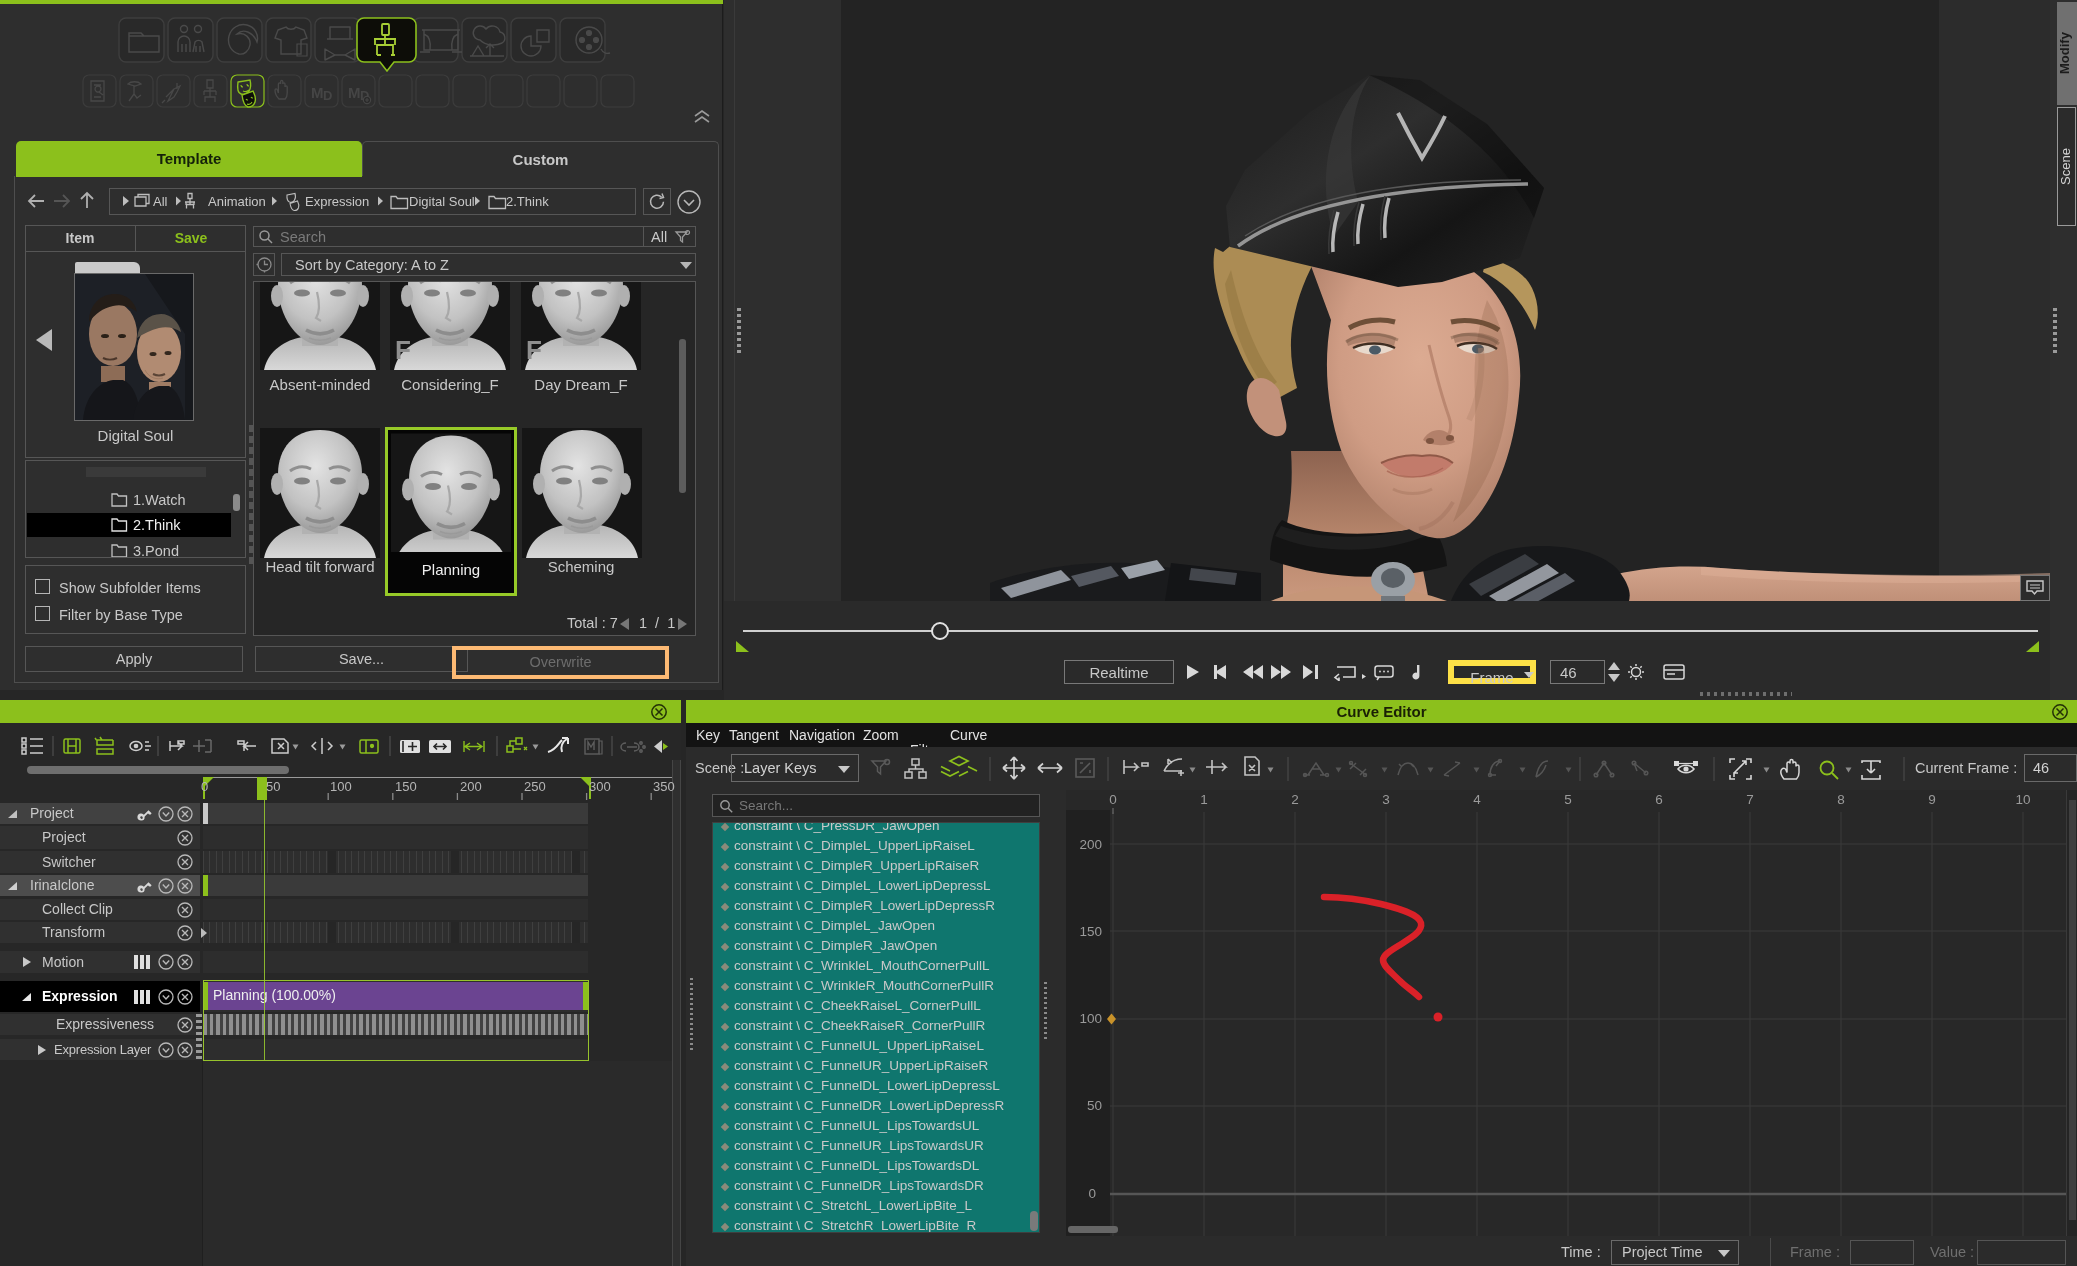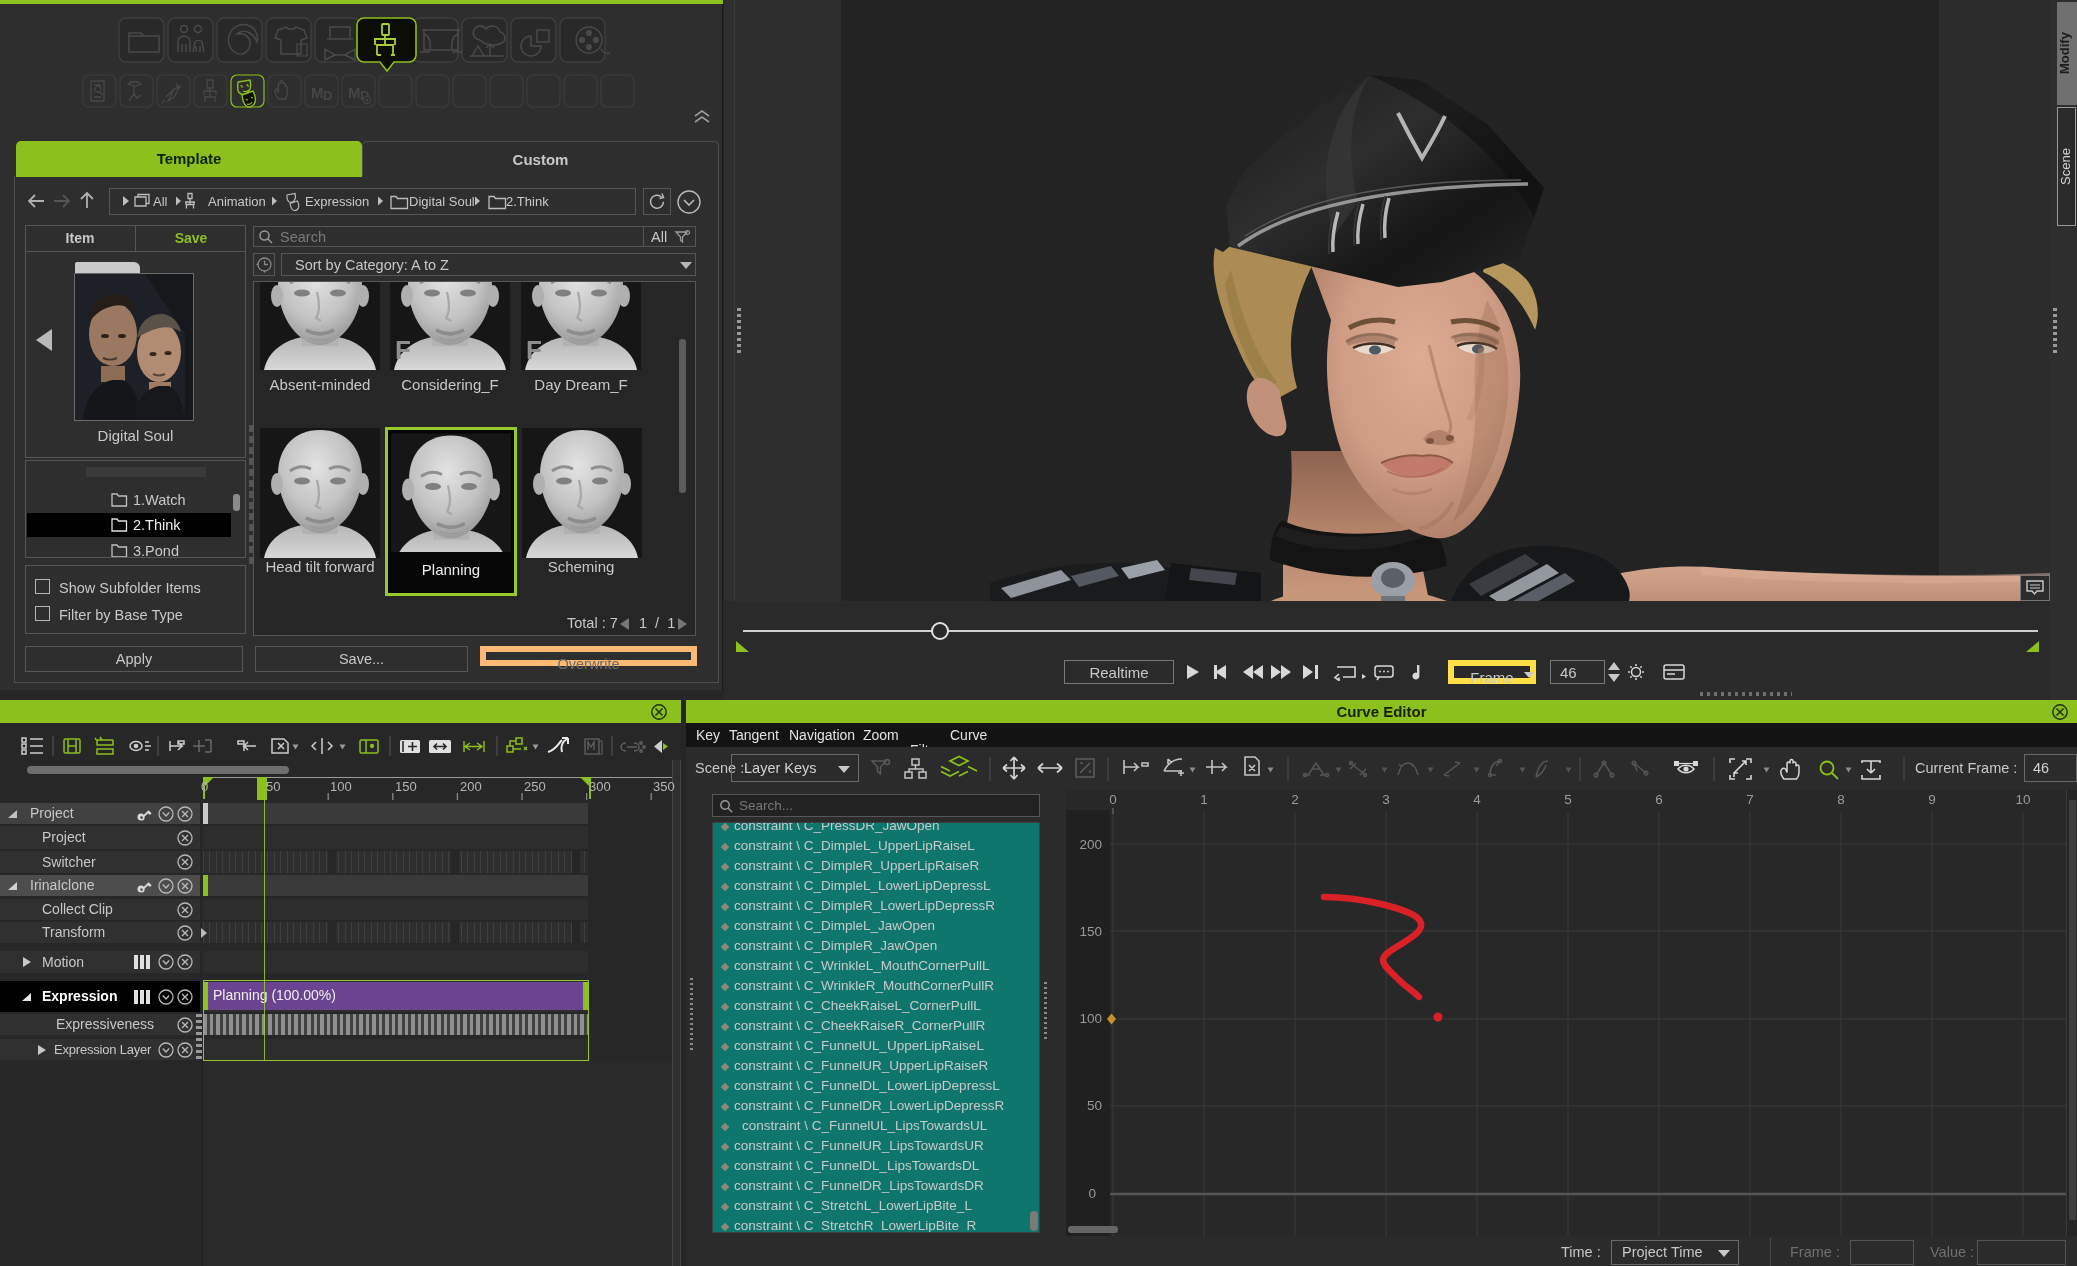--- a/index.html
+++ b/index.html
@@ -263,21 +263,21 @@
       </svg>
 
     <div class="abs" style="left:25px;top:565px;width:221px;height:69px;border:1px solid #565656;"></div>
     <div class="abs" style="left:35px;top:579px;width:15px;height:15px;border:1.5px solid #b5b5b5;"></div>
     <div class="abs txt" style="left:59px;top:580px;font-size:14.5px;">Show Subfolder Items</div>
     <div class="abs" style="left:35px;top:606px;width:15px;height:15px;border:1.5px solid #b5b5b5;"></div>
     <div class="abs txt" style="left:59px;top:607px;font-size:14.5px;">Filter by Base Type</div>
 
     <div class="abs txt" style="left:25px;top:646px;width:218px;height:26px;border:1px solid #565656;text-align:center;line-height:25px;font-size:14.5px;">Apply</div>
     <div class="abs txt" style="left:255px;top:646px;width:213px;height:26px;border:1px solid #565656;text-align:center;line-height:25px;font-size:14.5px;">Save...</div>
-    <div class="abs" style="left:480px;top:646px;width:217px;height:20px;border:6px solid #fdba74;text-align:center;line-height:25px;font-size:14.5px;color:#6d6d6d;">Overwrite</div>
+    <div class="abs" style="left:452px;top:646px;width:217px;height:33px;border:4px solid #fdba74;text-align:center;line-height:25px;font-size:14.5px;color:#6d6d6d;">Overwrite</div>
 
     <div class="abs" style="left:253px;top:226px;width:443px;height:21px;border:1px solid #565656;"></div>
     <div class="abs" style="left:643px;top:226px;width:1px;height:21px;background:#565656;"></div>
     <svg class="abs" style="left:258px;top:229px;" width="16" height="16" viewBox="0 0 16 16">
         <circle cx="6.5" cy="6.5" r="4.5" fill="none" stroke="#9a9a9a" stroke-width="1.5"></circle>
         <path d="M10 10 l4 4" stroke="#9a9a9a" stroke-width="1.5"></path>
       </svg>
     <div class="abs" style="left:280px;top:229px;color:#7a7a7a;font-size:14.5px;">Search</div>
     <div class="abs txt" style="left:651px;top:229px;font-size:14.5px;">All</div>
     <svg class="abs" style="left:674px;top:229px;" width="18" height="16" viewBox="0 0 18 16">
@@ -941,21 +941,21 @@
       <div style="position:absolute;left:0;top:254px;height:20px;width:328px;">
         <span style="position:absolute;left:9px;top:7px;width:6px;height:6px;background:#8a8a7a;transform:rotate(45deg);"></span>
         <span style="position:absolute;left:21px;top:1px;">constraint \ C_FunnelDL_LowerLipDepressL</span>
       </div>
       <div style="position:absolute;left:0;top:274px;height:20px;width:328px;">
         <span style="position:absolute;left:9px;top:7px;width:6px;height:6px;background:#8a8a7a;transform:rotate(45deg);"></span>
         <span style="position:absolute;left:21px;top:1px;">constraint \ C_FunnelDR_LowerLipDepressR</span>
       </div>
       <div style="position:absolute;left:0;top:294px;height:20px;width:328px;">
         <span style="position:absolute;left:9px;top:7px;width:6px;height:6px;background:#8a8a7a;transform:rotate(45deg);"></span>
-        <span style="position:absolute;left:21px;top:1px;margin-left:8px;">constraint \ C_FunnelUL_LipsTowardsUL</span>
+        <span style="position:absolute;left:21px;top:1px;">constraint \ C_FunnelUL_LipsTowardsUL</span>
       </div>
       <div style="position:absolute;left:0;top:314px;height:20px;width:328px;">
         <span style="position:absolute;left:9px;top:7px;width:6px;height:6px;background:#8a8a7a;transform:rotate(45deg);"></span>
         <span style="position:absolute;left:21px;top:1px;">constraint \ C_FunnelUR_LipsTowardsUR</span>
       </div>
       <div style="position:absolute;left:0;top:334px;height:20px;width:328px;">
         <span style="position:absolute;left:9px;top:7px;width:6px;height:6px;background:#8a8a7a;transform:rotate(45deg);"></span>
         <span style="position:absolute;left:21px;top:1px;">constraint \ C_FunnelDL_LipsTowardsDL</span>
       </div>
       <div style="position:absolute;left:0;top:354px;height:20px;width:328px;">

